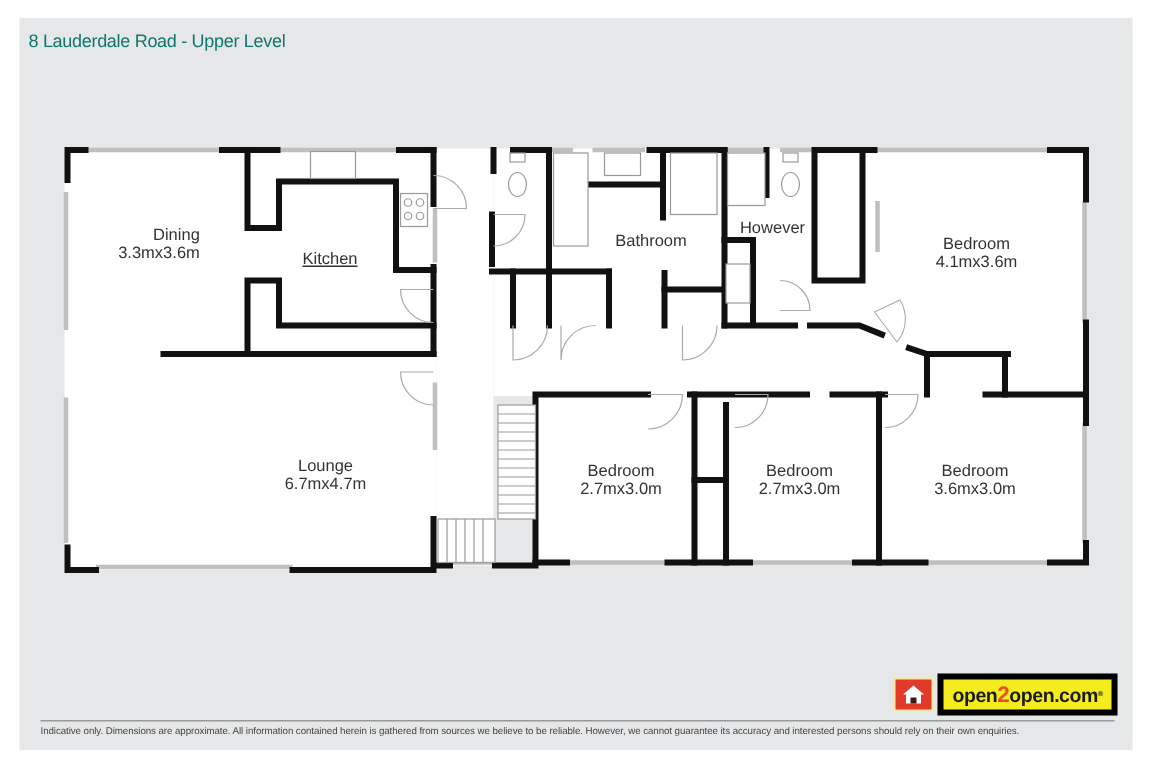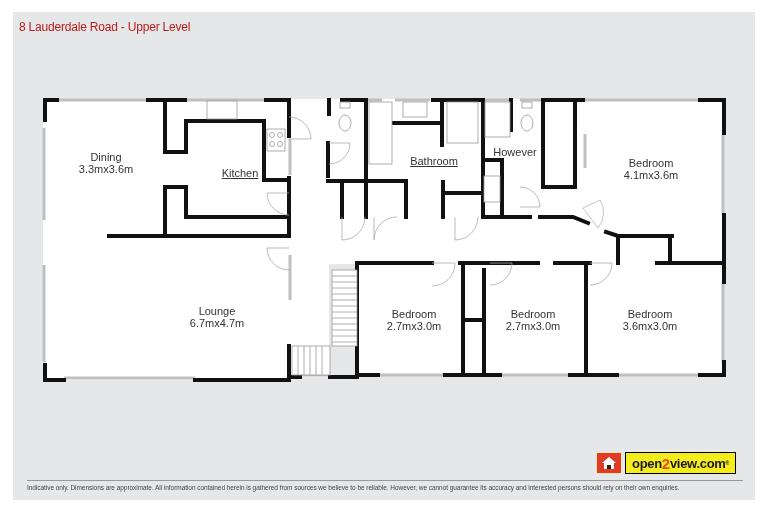--- a/index.html
+++ b/index.html
@@ -1,25 +1,25 @@
 <!DOCTYPE html>
 <html><head>
 <meta charset="utf-8">
 <style>
   html, body { margin: 0; padding: 0; }
   body { width: 768px; height: 512px; background: #ffffff; position: relative; overflow: hidden; font-family: "Liberation Sans", sans-serif; }
   .sheet { position: absolute; left: 13px; top: 12px; width: 742px; height: 488px; background: #e6e7e8; }
-  .title { position: absolute; left: 19px; top: 20px; font-size: 12px; color: #b91c1c; letter-spacing: -0.2px; }
+  .title { position: absolute; left: 19px; top: 20px; font-size: 12px; color: #0f766e; letter-spacing: -0.2px; }
   svg.plan { position: absolute; left: 0; top: 0; }
   .label { position: absolute; font-size: 11px; color: #333; text-align: center; line-height: 12px; transform: translateX(-50%); white-space: nowrap; }
   .footer-rule { position: absolute; left: 27px; top: 480px; width: 716px; height: 1px; background: #999; }
   .disclaimer { position: absolute; left: 27px; top: 484px; font-size: 6.5px; color: #444; white-space: nowrap; letter-spacing: -0.05px; }
   .logo { position: absolute; left: 596px; top: 452px; height: 22px; display: flex; align-items: center; }
   .logo-icon { width: 24px; height: 20px; background: #e03a2a; border: 1px solid #fbe9a0; display: flex; align-items: center; justify-content: center; }
-  .logo-text { margin-left: 3px; height: 20px; padding: 0 6px; background: #f5ec1d; border: 1px solid #000000; display: flex; align-items: center; font-weight: bold; font-size: 13px; color: #1a1a1a; letter-spacing: -0.3px; }
+  .logo-text { margin-left: 3px; height: 20px; padding: 0 6px; background: #f5ec1d; border: 4px solid #000000; display: flex; align-items: center; font-weight: bold; font-size: 13px; color: #1a1a1a; letter-spacing: -0.3px; }
   .logo-text .two { color: #e8511f; font-size: 15px; }
   .logo-text sup { font-size: 5px; }
 </style>
 </head>
 <body>
 
 <div class="sheet"></div>
 <div class="title">8 Lauderdale Road - Upper Level</div>
 
 <svg class="plan" width="768" height="512">
@@ -156,32 +156,32 @@
     <path d="M374,217 L374,240 A23,23 0 0 1 397,217"></path>
     <path d="M455,217 L455,240 A23,23 0 0 0 478,217"></path>
     <path d="M520,207 L540,207 A20,20 0 0 0 520,187"></path>
     <path d="M583,208 L598,228 A24,24 0 0 0 600,200 Z" stroke-width="0.7"></path>
     <path d="M432,263 L455,263 A23,23 0 0 1 432,286"></path>
     <path d="M490,263 L512,263 A22,22 0 0 1 490,285"></path>
     <path d="M590,263 L612,263 A22,22 0 0 1 590,285"></path>
   </g>
 </svg>
 
-<div class="label" style="left:106px; top:151px;">
+<div class="label" style="left:106px; top:151px;text-align:right;">
   <div>Dining</div>
   <div>3.3mx3.6m</div>
 </div>
-<div class="label" style="left:240px; top:167px;text-decoration:underline;">
+<div class="label" style="left:220px; top:167px;text-decoration:underline;">
   <div>Kitchen</div>
 </div>
 <div class="label" style="left:169px; top:305px;margin-left:48px;">
   <div>Lounge</div>
   <div>6.7mx4.7m</div>
 </div>
-<div class="label" style="left:434px; top:155px;text-decoration:underline;">
+<div class="label" style="left:434px; top:155px;">
   <div>Bathroom</div>
 </div>
 <div class="label" style="left:515px; top:146px;">
   <div>However</div>
 </div>
 <div class="label" style="left:651px; top:157px;">
   <div>Bedroom</div>
   <div>4.1mx3.6m</div>
 </div>
 <div class="label" style="left:414px; top:308px;">
@@ -200,19 +200,19 @@
 <div class="logo">
   <div class="logo-icon">
     <svg width="16" height="14" viewBox="0 0 16 14">
       <path d="M1,7 L8,1 L15,7 L13,7 L13,13 L3,13 L3,7 Z" fill="#fff"></path>
       <path d="M6,13 L6,9 L10,9 L10,13 Z" fill="#3a1d12"></path>
     </svg>
   </div>
   <div class="logo-text">
     <span>open</span>
       <span class="two">2</span>
-      <span>view.com</span>
+      <span>open.com</span>
       <sup>®</sup>
   </div>
 </div>
 
 <div class="footer-rule"></div>
 <div class="disclaimer">Indicative only. Dimensions are approximate. All information contained herein is gathered from sources we believe to be reliable. However, we cannot guarantee its accuracy and interested persons should rely on their own enquiries.</div>
 
 </body></html>

